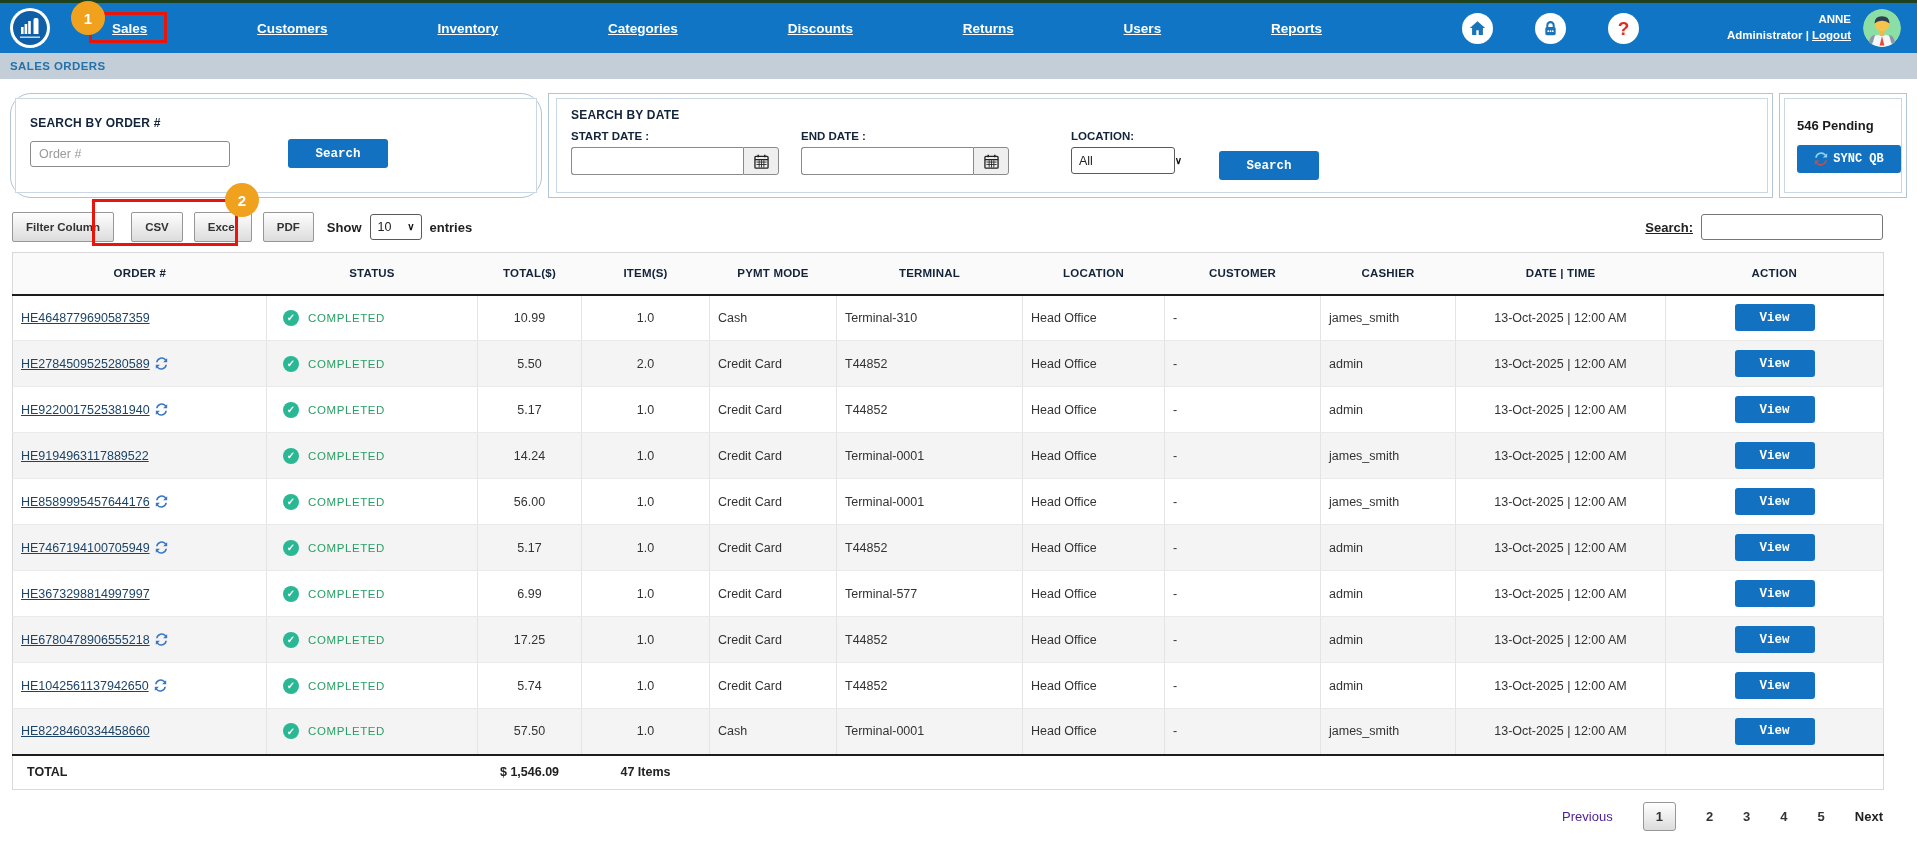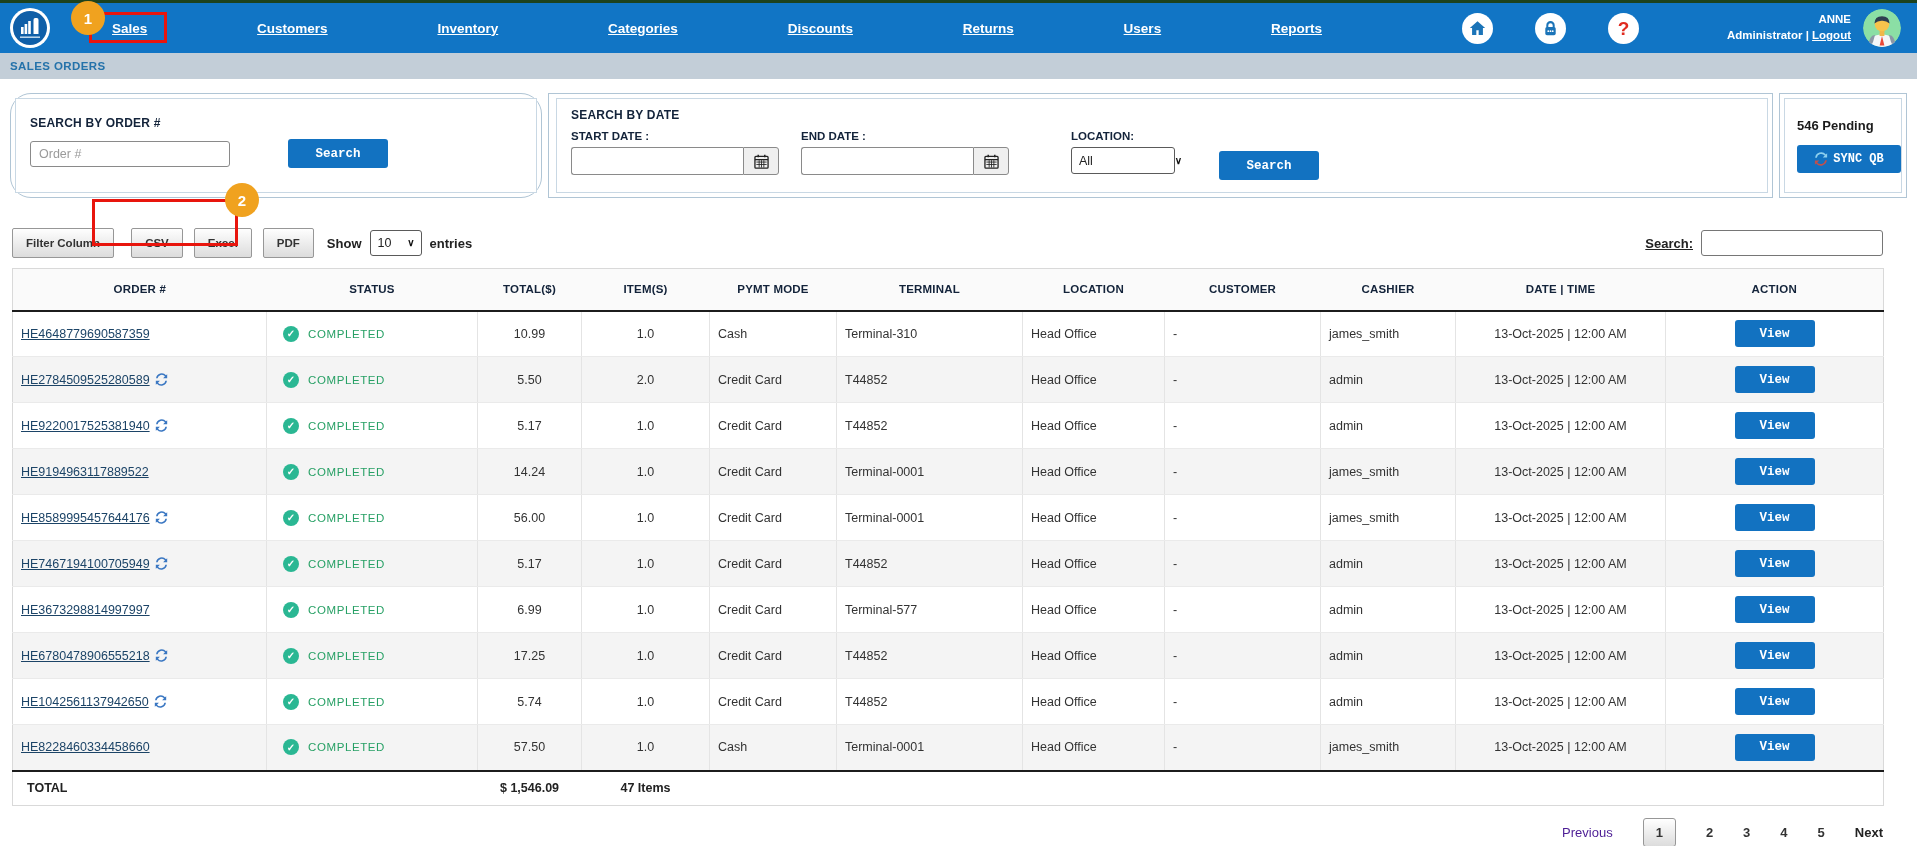--- a/index.html
+++ b/index.html
@@ -49,21 +49,21 @@
   .field.end { margin-left:22px; }
   .field.loc { margin-left:62px; }
   .sel-wrap { position:relative; display:inline-block; }
   .sel-wrap select { appearance:none; -webkit-appearance:none; border:1px solid #5a5a5a; border-radius:3px; background:#fff; font-family:inherit; font-size:12.5px; color:#222; padding:0 20px 0 7px; cursor:pointer; }
   .sel-wrap .chev { position:absolute; right:7px; top:50%; transform:translateY(-52%); font-size:10px; font-weight:bold; color:#111; pointer-events:none; }
   .loc-select { width:118px; height:27px; }
   .date-search-btn { width:100px; height:29px; margin-left:30px; margin-top:21px; }
   .pending-label { font-size:13px; font-weight:bold; color:#1b1b1b; }
   .sync-btn { margin-top:12px; width:104px; height:28px; display:flex; align-items:center; justify-content:center; gap:5px; font-size:12px; }
   
-  .toolbar { display:flex; align-items:center; margin:30px 34px 10px 12px; }
+  .toolbar { display:flex; align-items:center; margin:14px 34px 10px 12px; }
   .btn-gray { background:linear-gradient(#fefefe,#dcdcdc); border:1px solid #979797; border-radius:2px; color:#333; font-weight:bold; font-size:11.5px; font-family:inherit; padding:8px 13px; cursor:pointer; }
   .export-group { display:flex; gap:11px; margin-left:17px; }
   .show-label, .entries-label { font-size:13px; font-weight:bold; color:#222; }
   .show-label { margin-left:13px; }
   .entries-sel { width:52px; height:26px; margin:0 8px; }
   .entries-sel select { width:100%; height:100%; }
   .search-label { margin-left:auto; font-size:13px; font-weight:bold; color:#222;text-decoration:underline; }
   .table-search { width:182px; height:26px; margin-left:8px; border-color:#767676; }
   
   table.orders { border-collapse:collapse; table-layout:fixed; width:1871px; margin-left:12px; border:1px solid #d9d9d9; background:#fff; }

